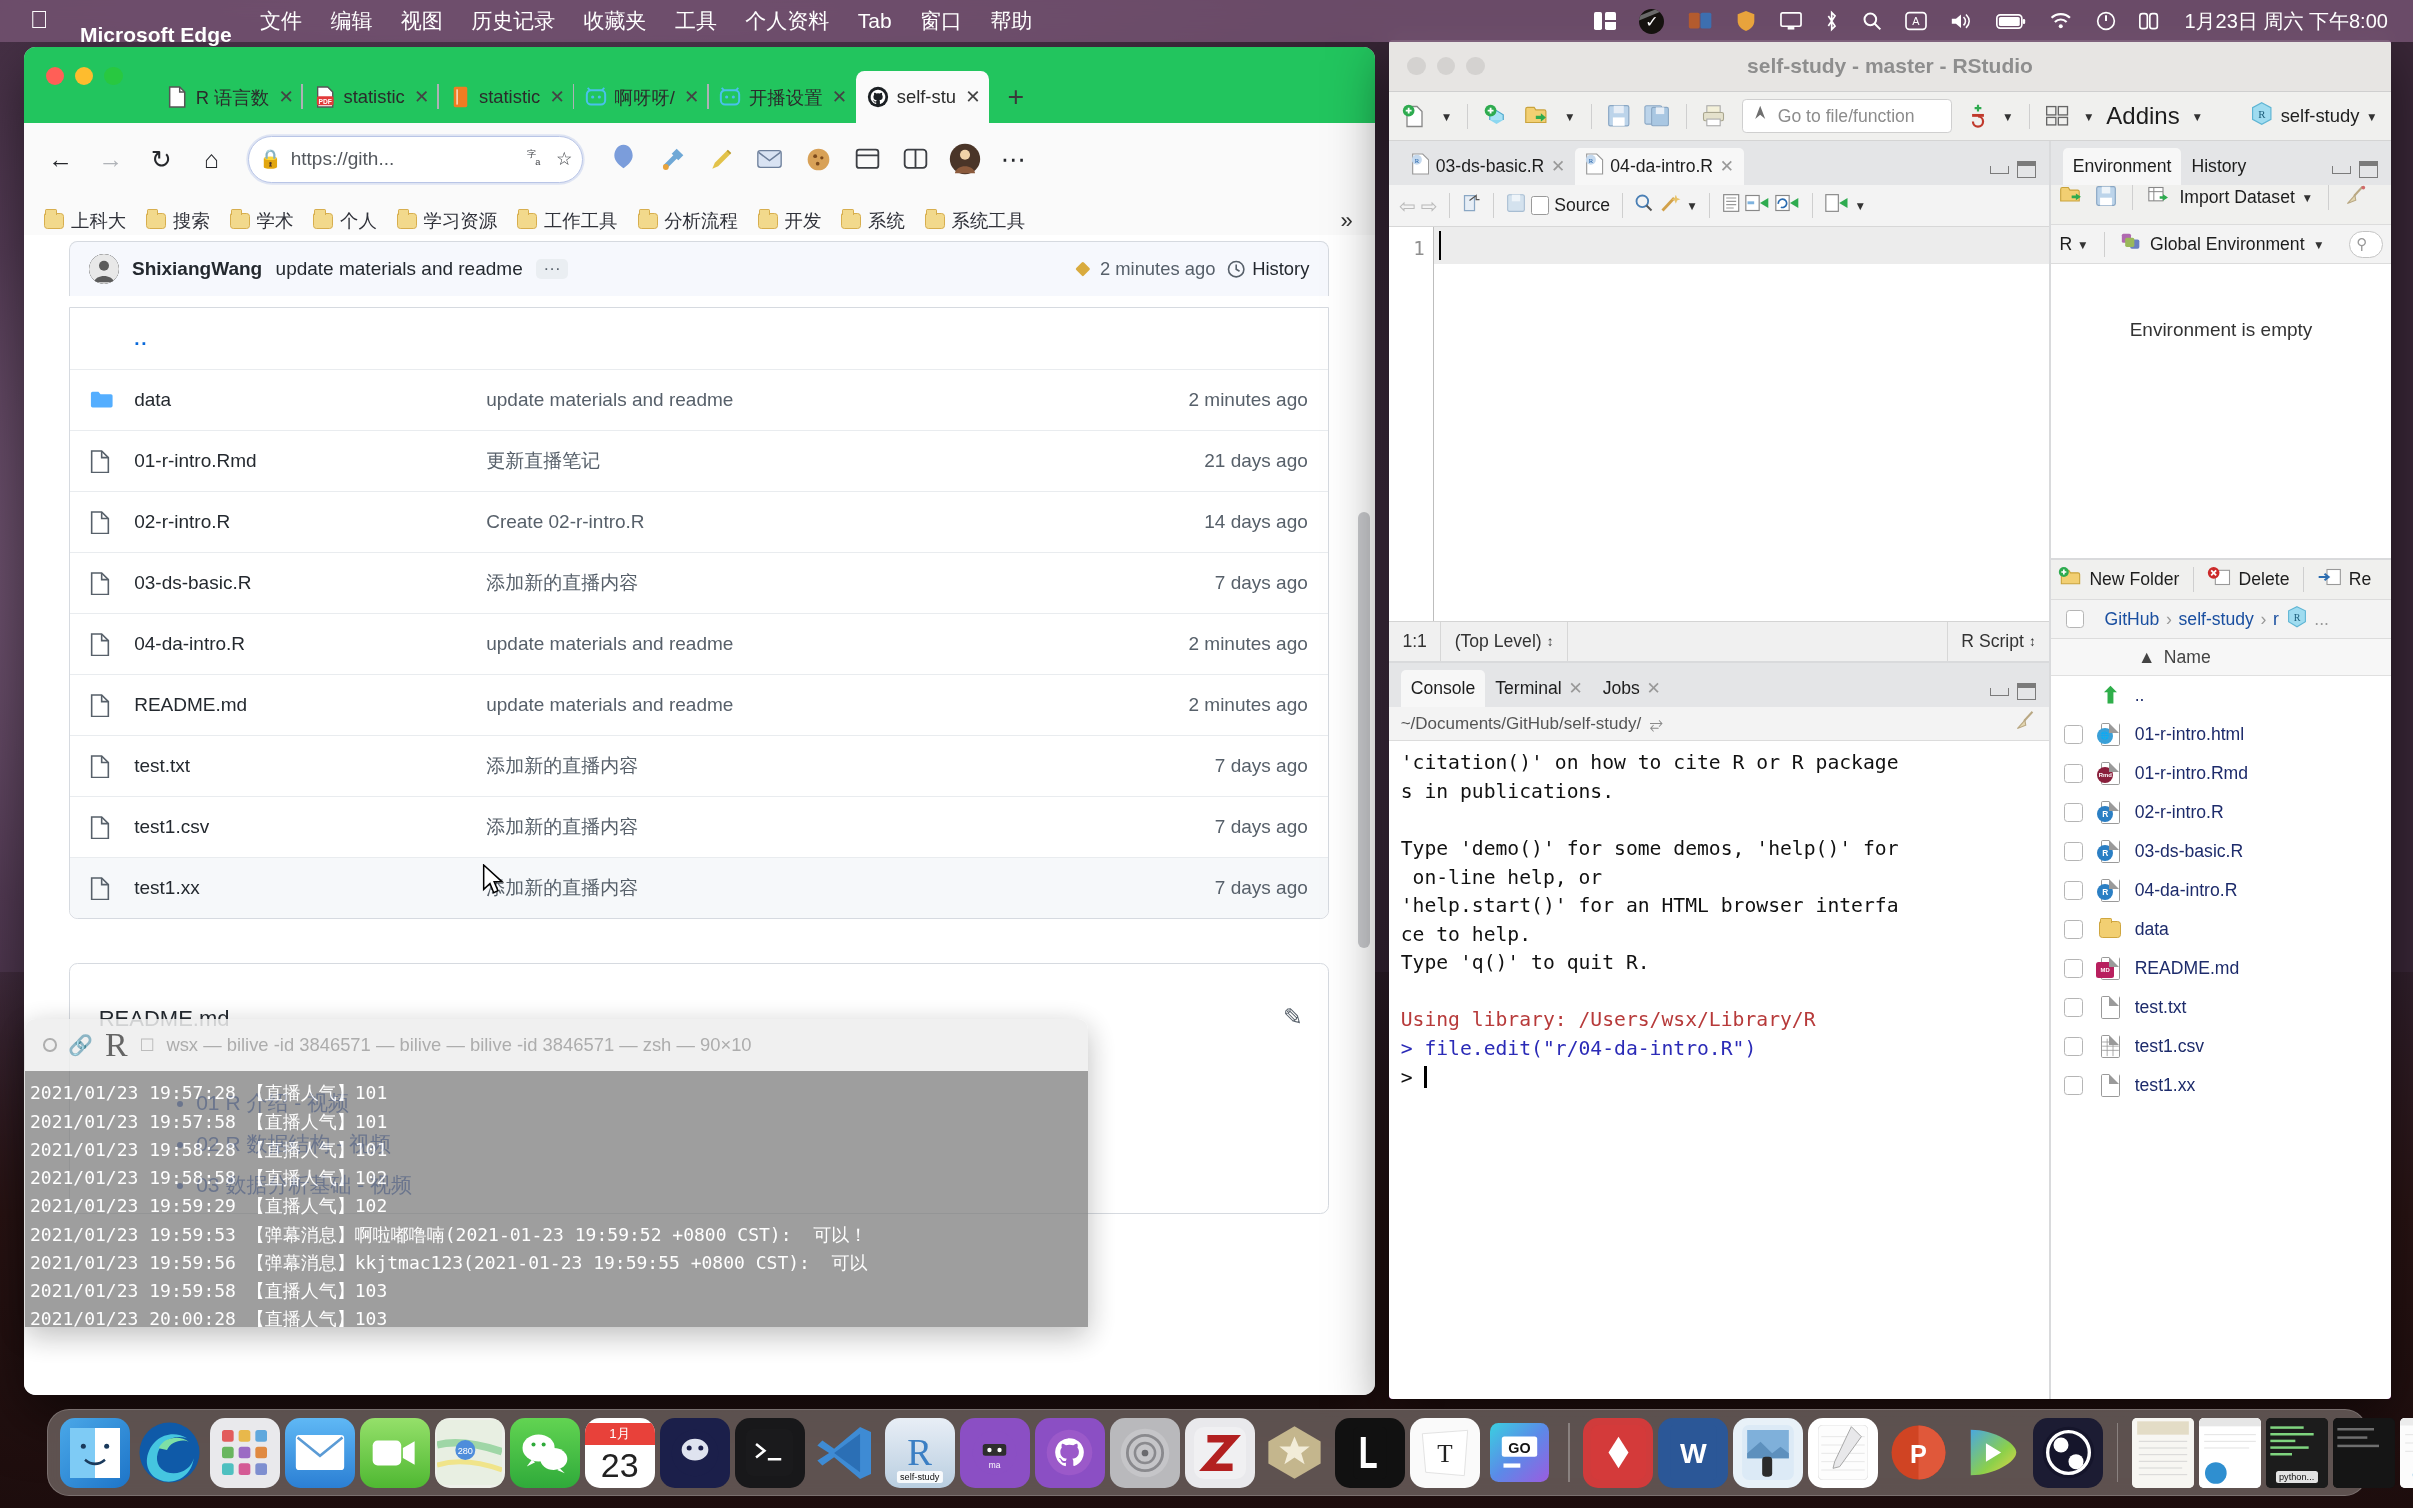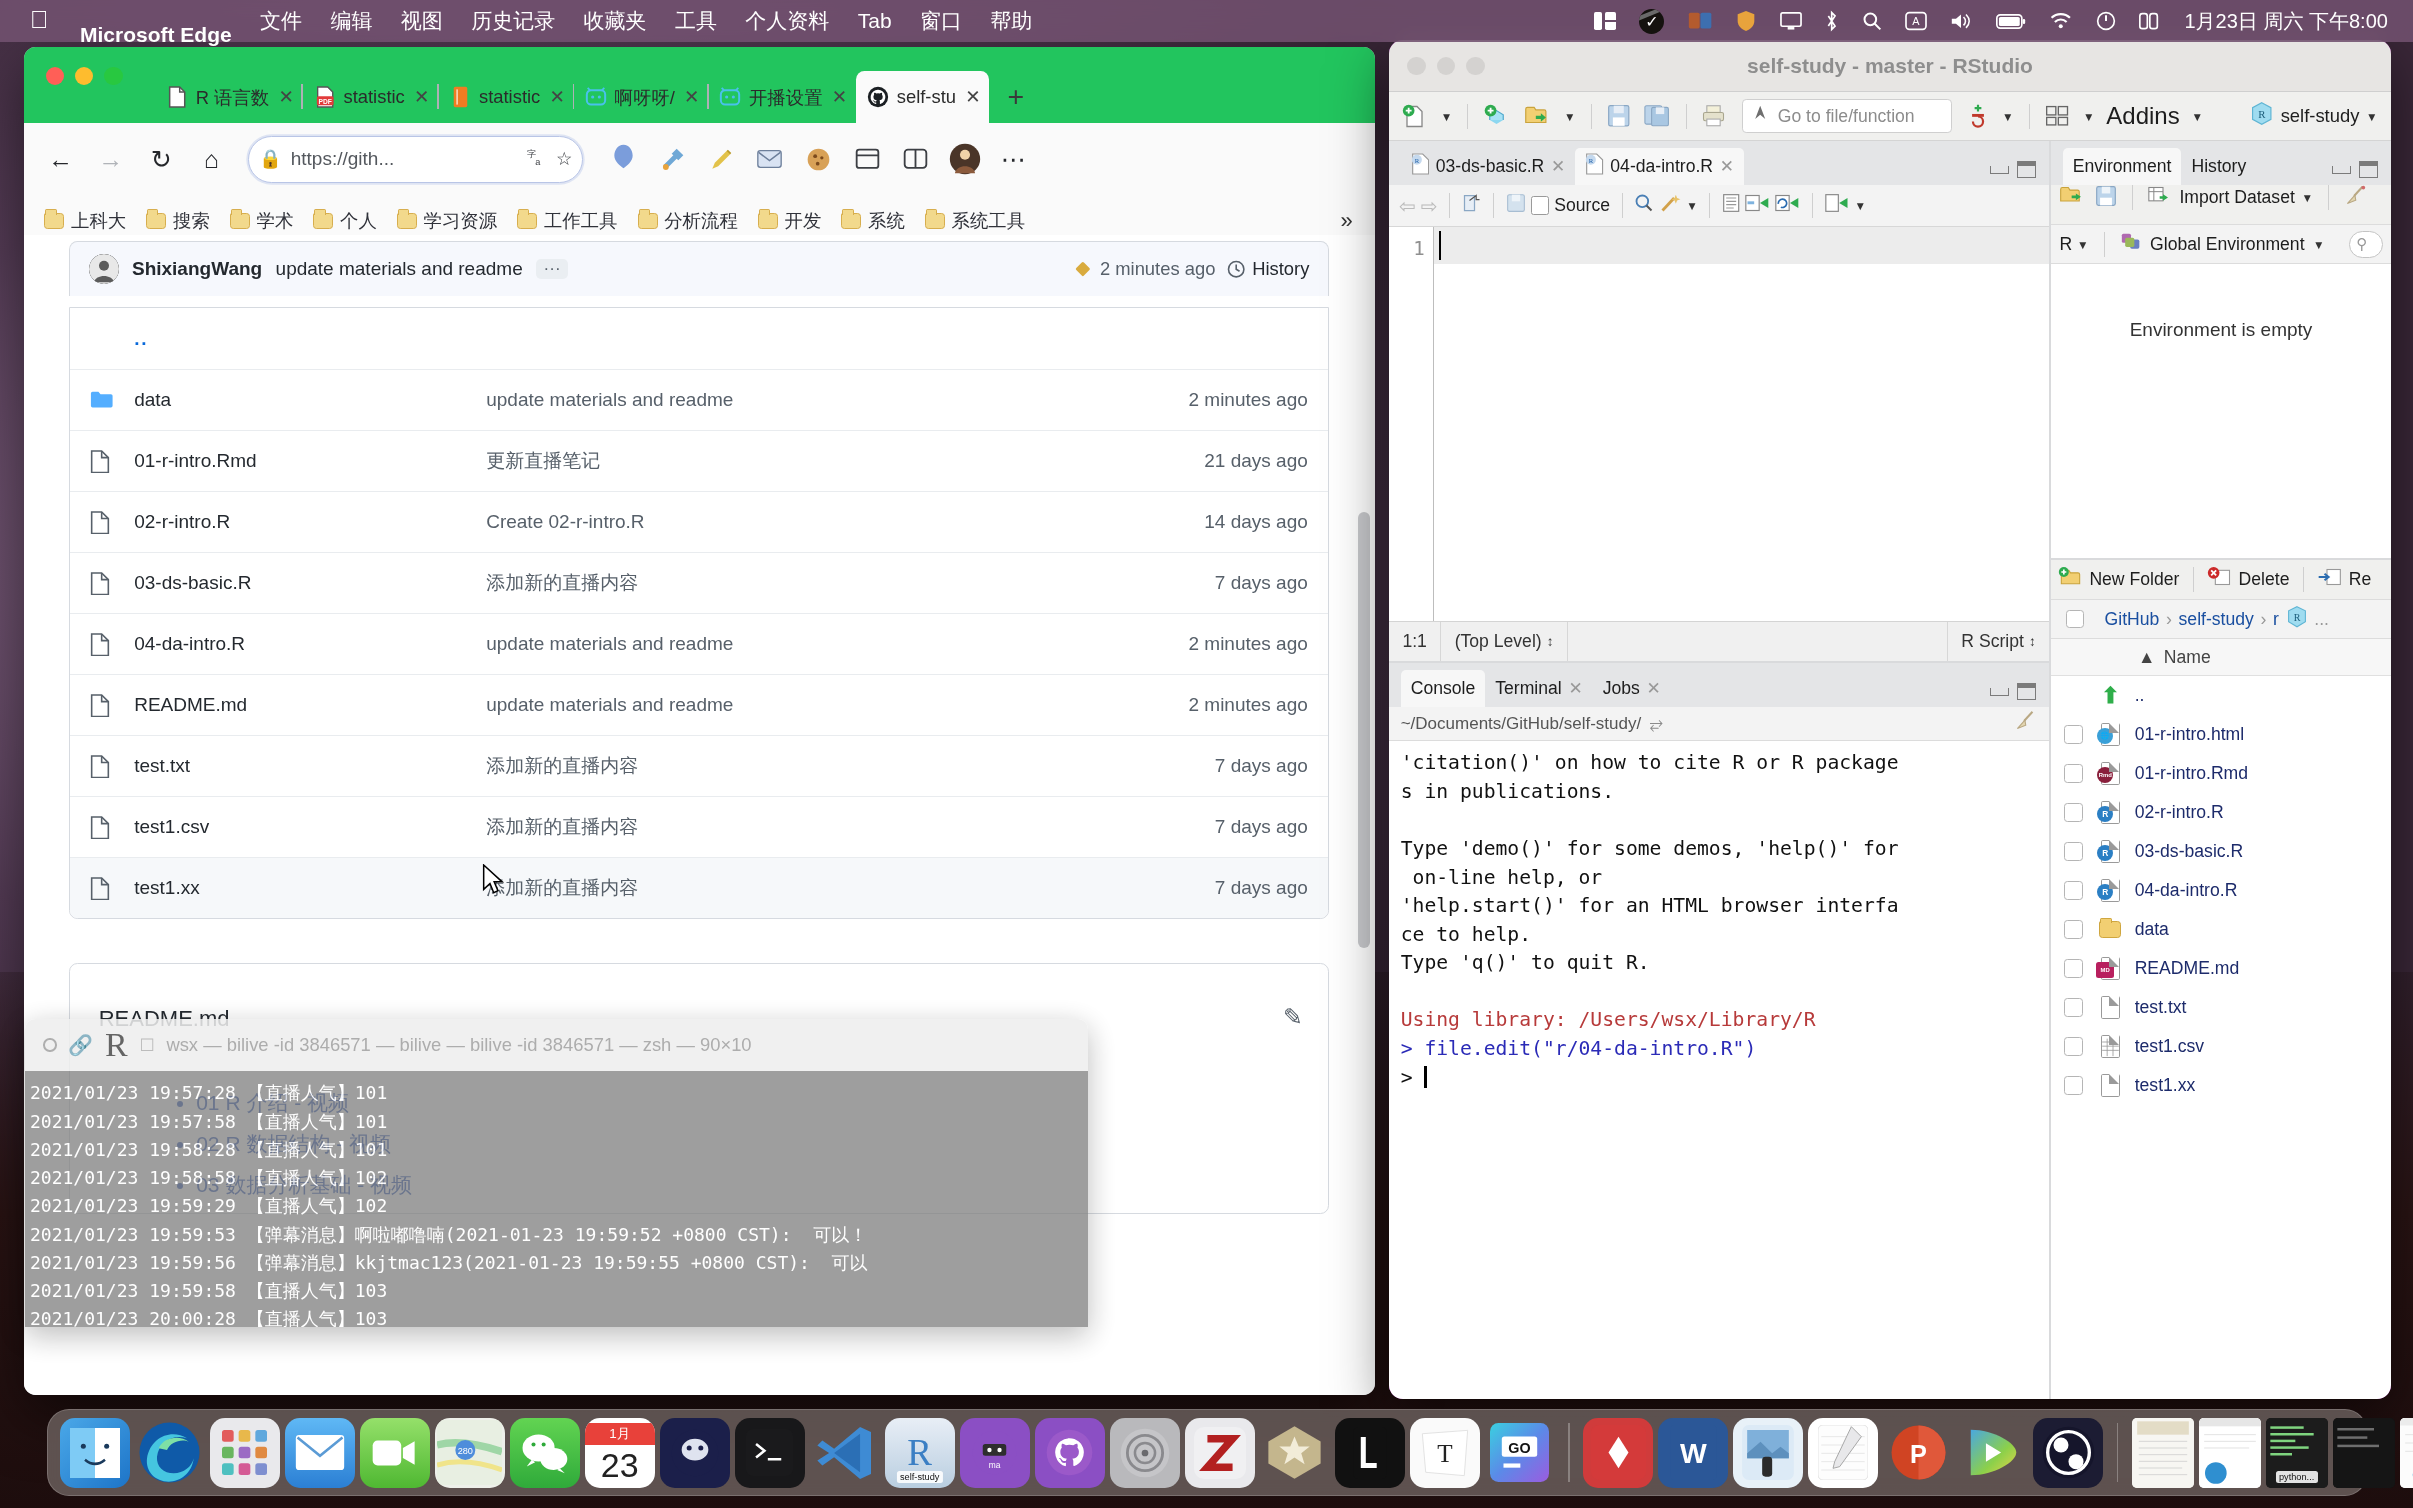--- a/index.html
+++ b/index.html
@@ -181,21 +181,21 @@
     background: rgba(128,128,128,0.82);
     height: 256px; padding: 8.4px 0 0 5px;
     font-family: "DejaVu Sans Mono", monospace;
     font-size: 18px; color: #ffffff; line-height: 1.57;
     white-space: pre;
   }
 
   
   .rs-win {
     position: absolute; left: 1389px; top: 40px; width: 1002px; height: 1359px;
-    background: #a21caf; border-radius: 14px;
+    background: #a21caf; border-radius: 4px;
     box-shadow: 0 20px 59px rgba(0,0,0,0.55);
     overflow: hidden; z-index: 30;
     font-size: 18.4px; color: #1d1d1d;
   }
   .rs-titlebar {
     height: 52px; background: #e7e5e3; position: relative;
     display: flex; align-items: center; justify-content: center;
     border-bottom: 0.8px solid #cfcfcf;
   }
   .rs-title { font-size: 21px; color: #8e8e8e; font-weight: bold; }

